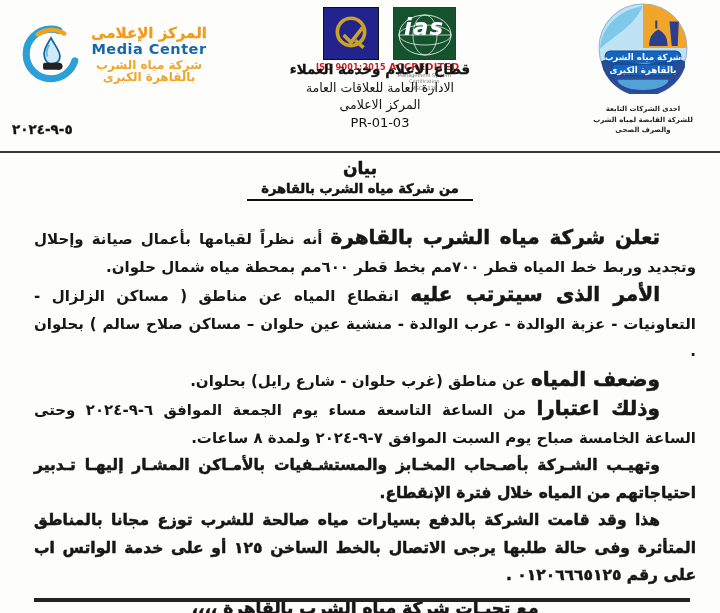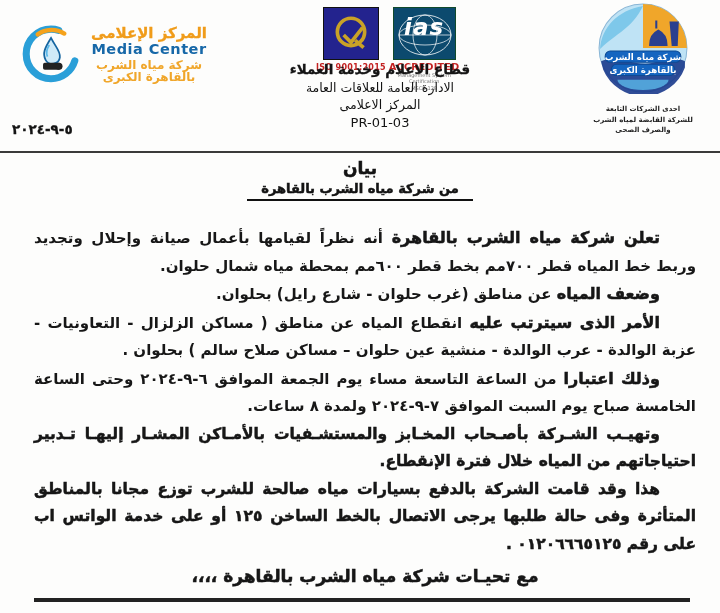--- a/index.html
+++ b/index.html
@@ -15,21 +15,21 @@
   .mc-logo { position:absolute; left:20px; top:22px; width:190px; display:flex; align-items:center; gap:6px; }
   .mc-text { direction:rtl; text-align:center; line-height:1.05; }
   .mc-ar { color:#f09c1a; font-weight:bold; font-size:15px; -webkit-text-stroke:.3px #f09c1a; }
   .mc-en { color:#1768a8; font-weight:bold; font-size:14.5px; letter-spacing:.5px; }
   .mc-tag { color:#f0a62a; font-size:12px; font-weight:bold; margin-top:2px; }
 
   .certs { position:absolute; left:316px; top:7px; display:flex; gap:3px; }
   .cert { display:flex; flex-direction:column; align-items:center; }
   .iso-box { width:56px; height:53px; background:#23238e; border:1px solid #111; display:flex; align-items:center; justify-content:center; }
   .iso-label { color:#c32222; font-size:8px; font-weight:bold; margin-top:3px; letter-spacing:.3px; }
-  .ias-box { width:63px; height:53px; background:#0c4a6e; border:1px solid #114a2b; position:relative; overflow:hidden; }
+  .ias-box { width:63px; height:53px; background:#14532d; border:1px solid #114a2b; position:relative; overflow:hidden; }
   .ias-word { position:absolute; left:0; top:8px; width:100%; text-align:center; color:#fff; font-size:23px; font-weight:bold; font-style:italic; letter-spacing:1px; line-height:1; }
   .ias-acc { color:#c32222; font-size:9.5px; font-weight:bold; letter-spacing:.3px; margin-top:1px; }
   .ias-sub { color:#777; font-size:5px; line-height:1.25; text-align:center; }
 
   .dept { position:absolute; left:230px; top:60px; width:300px; text-align:center; direction:rtl; line-height:1.4; }
   .dept-l1 { font-size:13.5px; font-weight:bold; -webkit-text-stroke:.3px #141414; }
   .dept-l2, .dept-l3 { font-size:12.5px; }
   .dept-code { font-size:13px; direction:ltr; }
 
   .co-logo { position:absolute; left:583px; top:2px; width:120px; text-align:center; }
@@ -40,21 +40,21 @@
   .hdr-rule { position:absolute; left:0; top:151px; width:720px; border-top:2px solid #3a3a3a; }
 
   
   .titles { position:absolute; left:0; top:158px; width:720px; text-align:center; direction:rtl; }
   .t-main { font-size:17px; font-weight:bold; -webkit-text-stroke:.5px #111; }
   .t-sub { display:inline-block; font-size:13px; font-weight:bold; -webkit-text-stroke:.5px #111; border-bottom:2.5px solid #111; padding:0 14px 3px; margin-top:2px; }
 
   
   .doc-body { position:absolute; top:224px; right:24px; left:34px; direction:rtl; text-align:justify; }
   .para { font-size:15px; line-height:27.5px; font-weight:bold; text-indent:36px; color:#171717; }
-  .para .lead { font-size:16px; -webkit-text-stroke:.5px #111; }
+  .para .lead { font-size:20px; -webkit-text-stroke:.5px #111; }
   .para.heavy { -webkit-text-stroke:.45px #111; font-size:15.5px; }
   .closing { text-align:center; font-size:17px; font-weight:bold; -webkit-text-stroke:.5px #111; margin-top:5px; text-indent:0; }
 
   .foot-rule { position:absolute; left:34px; right:30px; top:598px; height:3px; border-top:1.5px solid #222; border-bottom:3px solid #222; }
 </style>
 </head>
 <body>
 
 <div class="page">
 
@@ -138,22 +138,22 @@
     <div class="hdr-rule"></div>
   </div>
 
   <div class="titles">
     <div class="t-main">بيان</div>
     <div><span class="t-sub">من شركة مياه الشرب بالقاهرة</span></div>
   </div>
 
   <div class="doc-body">
     <p class="para"><span class="lead">تعلن شركة مياه الشرب بالقاهرة</span><span> أنه نظراً لقيامها بأعمال صيانة وإحلال وتجديد وربط خط المياه قطر ٧٠٠مم بخط قطر ٦٠٠مم بمحطة مياه شمال حلوان.</span></p>
+    <p class="para"><span class="lead">الأمر الذى سيترتب عليه</span><span> انقطاع المياه عن مناطق ( مساكن الزلزال - التعاونيات - عزبة الوالدة - عرب الوالدة - منشية عين حلوان – مساكن صلاح سالم ) بحلوان .</span></p>
     <p class="para"><span class="lead">وضعف المياه</span><span> عن مناطق (غرب حلوان - شارع رايل) بحلوان.</span></p>
-    <p class="para"><span class="lead">الأمر الذى سيترتب عليه</span><span> انقطاع المياه عن مناطق ( مساكن الزلزال - التعاونيات - عزبة الوالدة - عرب الوالدة - منشية عين حلوان – مساكن صلاح سالم ) بحلوان .</span></p>
     <p class="para"><span class="lead">وذلك اعتبارا</span><span> من الساعة التاسعة مساء يوم الجمعة الموافق ٦-٩-٢٠٢٤ وحتى الساعة الخامسة صباح يوم السبت الموافق ٧-٩-٢٠٢٤ ولمدة ٨ ساعات.</span></p>
     <p class="para heavy"><span>وتهيـب الشـركة بأصـحاب المخـابز والمستشـفيات بالأمـاكن المشـار إليهـا تـدبير احتياجاتهم من المياه خلال فترة الإنقطاع.</span><span></span></p>
     <p class="para heavy"><span>هذا وقد قامت الشركة بالدفع بسيارات مياه صالحة للشرب توزع مجانا بالمناطق المتأثرة وفى حالة طلبها يرجى الاتصال بالخط الساخن ١٢٥ أو على خدمة الواتس اب على رقم ٠١٢٠٦٦٦٥١٢٥ .</span><span></span></p>
     <p class="para closing">مع تحيـات شركة مياه الشرب بالقاهرة ،،،،</p>
   </div>
 
   <div class="foot-rule"></div>
 </div>
 
 </body></html>

